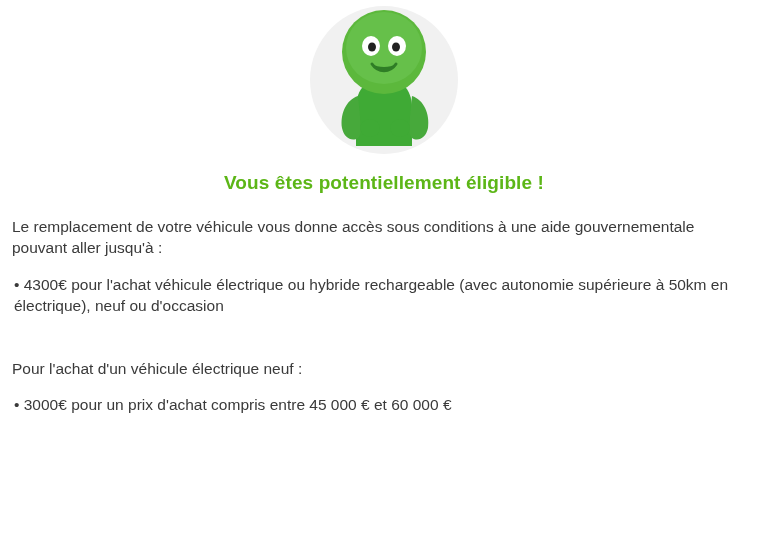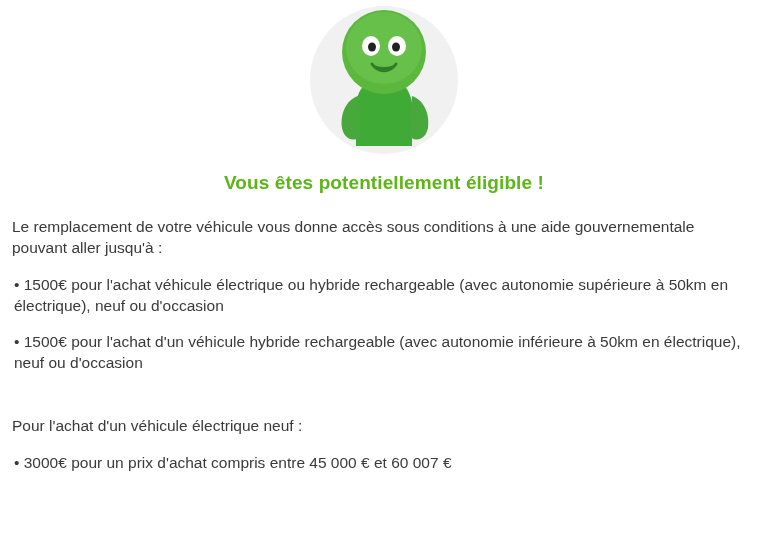--- a/index.html
+++ b/index.html
@@ -96,23 +96,22 @@
         </g>
       </svg>
     </div>
   </div>
 
   <div class="headline">Vous êtes potentiellement éligible !</div>
 
   <div class="content">
     <p class="para">Le remplacement de votre véhicule vous donne accès sous conditions à une aide gouvernementale pouvant aller jusqu'à :</p>
 
-    <p class="bullet">• 1500€ pour l'achat véhicule électrique ou hybride rechargeable (avec autonomie supérieure à 50km en électrique), neuf ou d'occasion</p>
-    <p class="bullet">• 1500€ pour l'achat d'un véhicule hybride rechargeable (avec autonomie inférieure à 50km en électrique), neuf ou d'occasion</p>
+    <p class="bullet">• 4300€ pour l'achat véhicule électrique ou hybride rechargeable (avec autonomie supérieure à 50km en électrique), neuf ou d'occasion</p>
 
     <p class="para spacer-para">Pour l'achat d'un véhicule électrique neuf :</p>
 
-    <p class="bullet">• 3000€ pour un prix d'achat compris entre 45 000 € et 60 007 €</p>
+    <p class="bullet">• 3000€ pour un prix d'achat compris entre 45 000 € et 60 000 €</p>
 
 
   </div>
 
 </div>
 
 </body></html>

